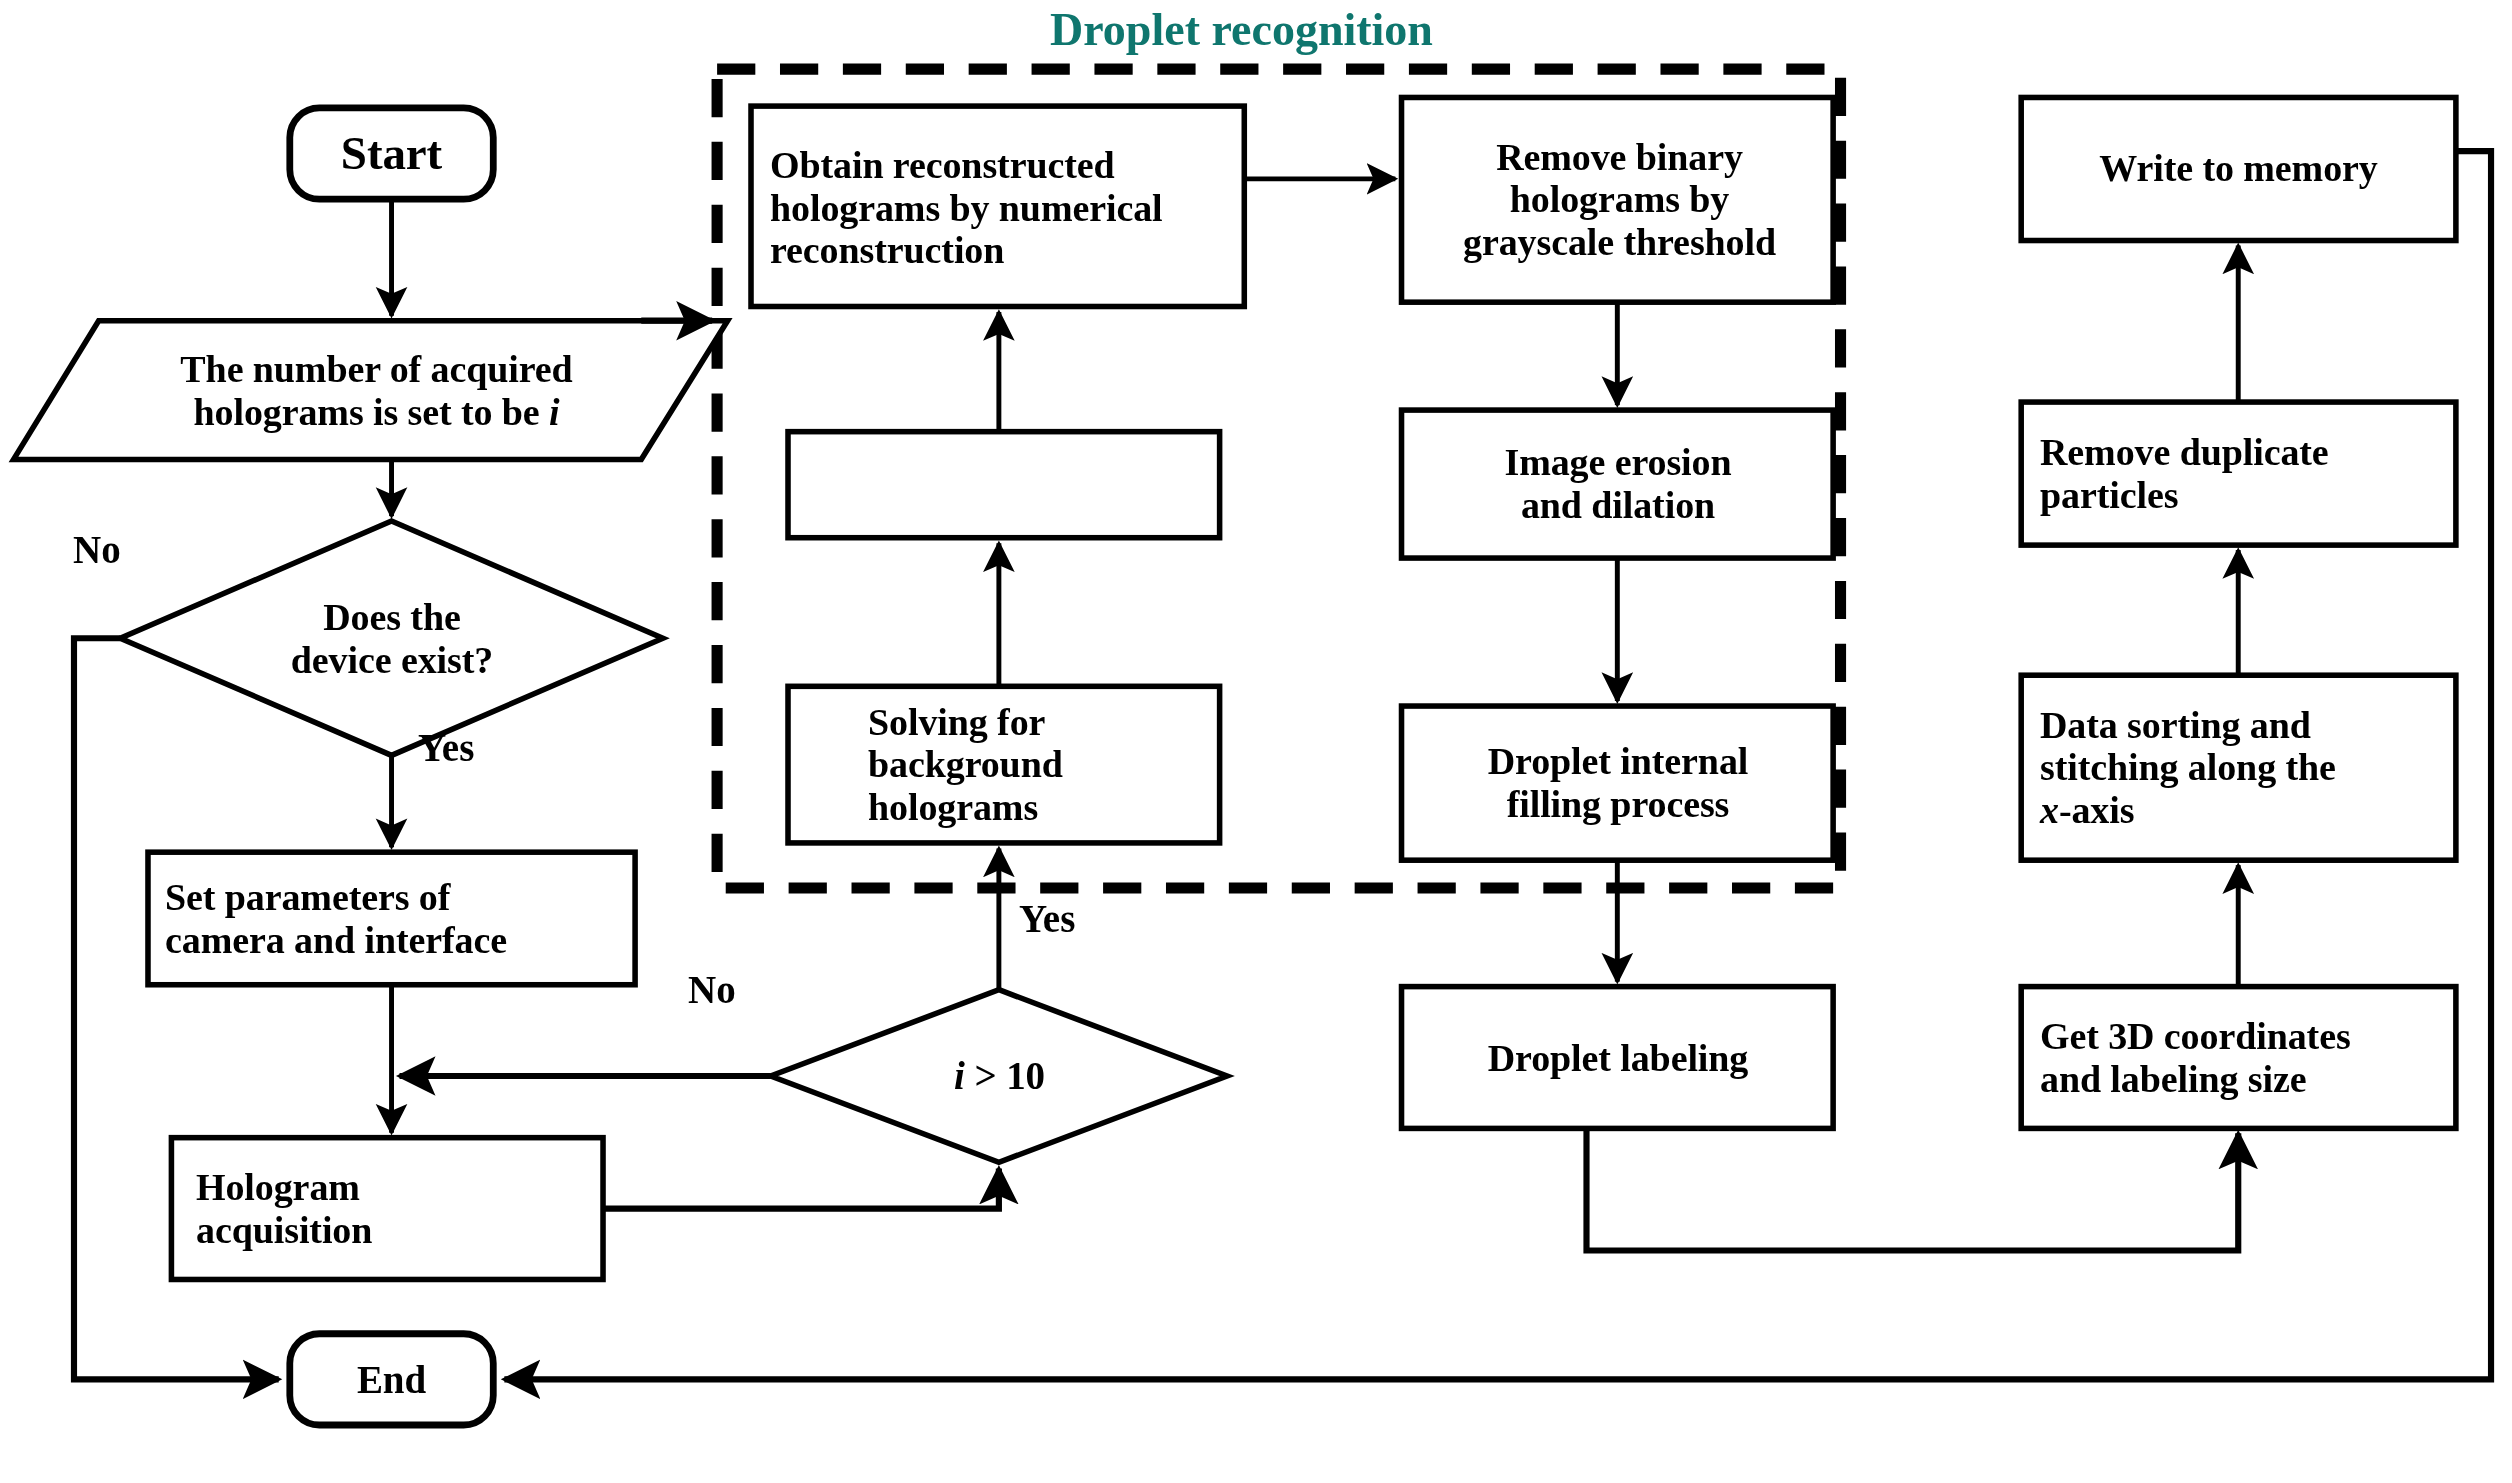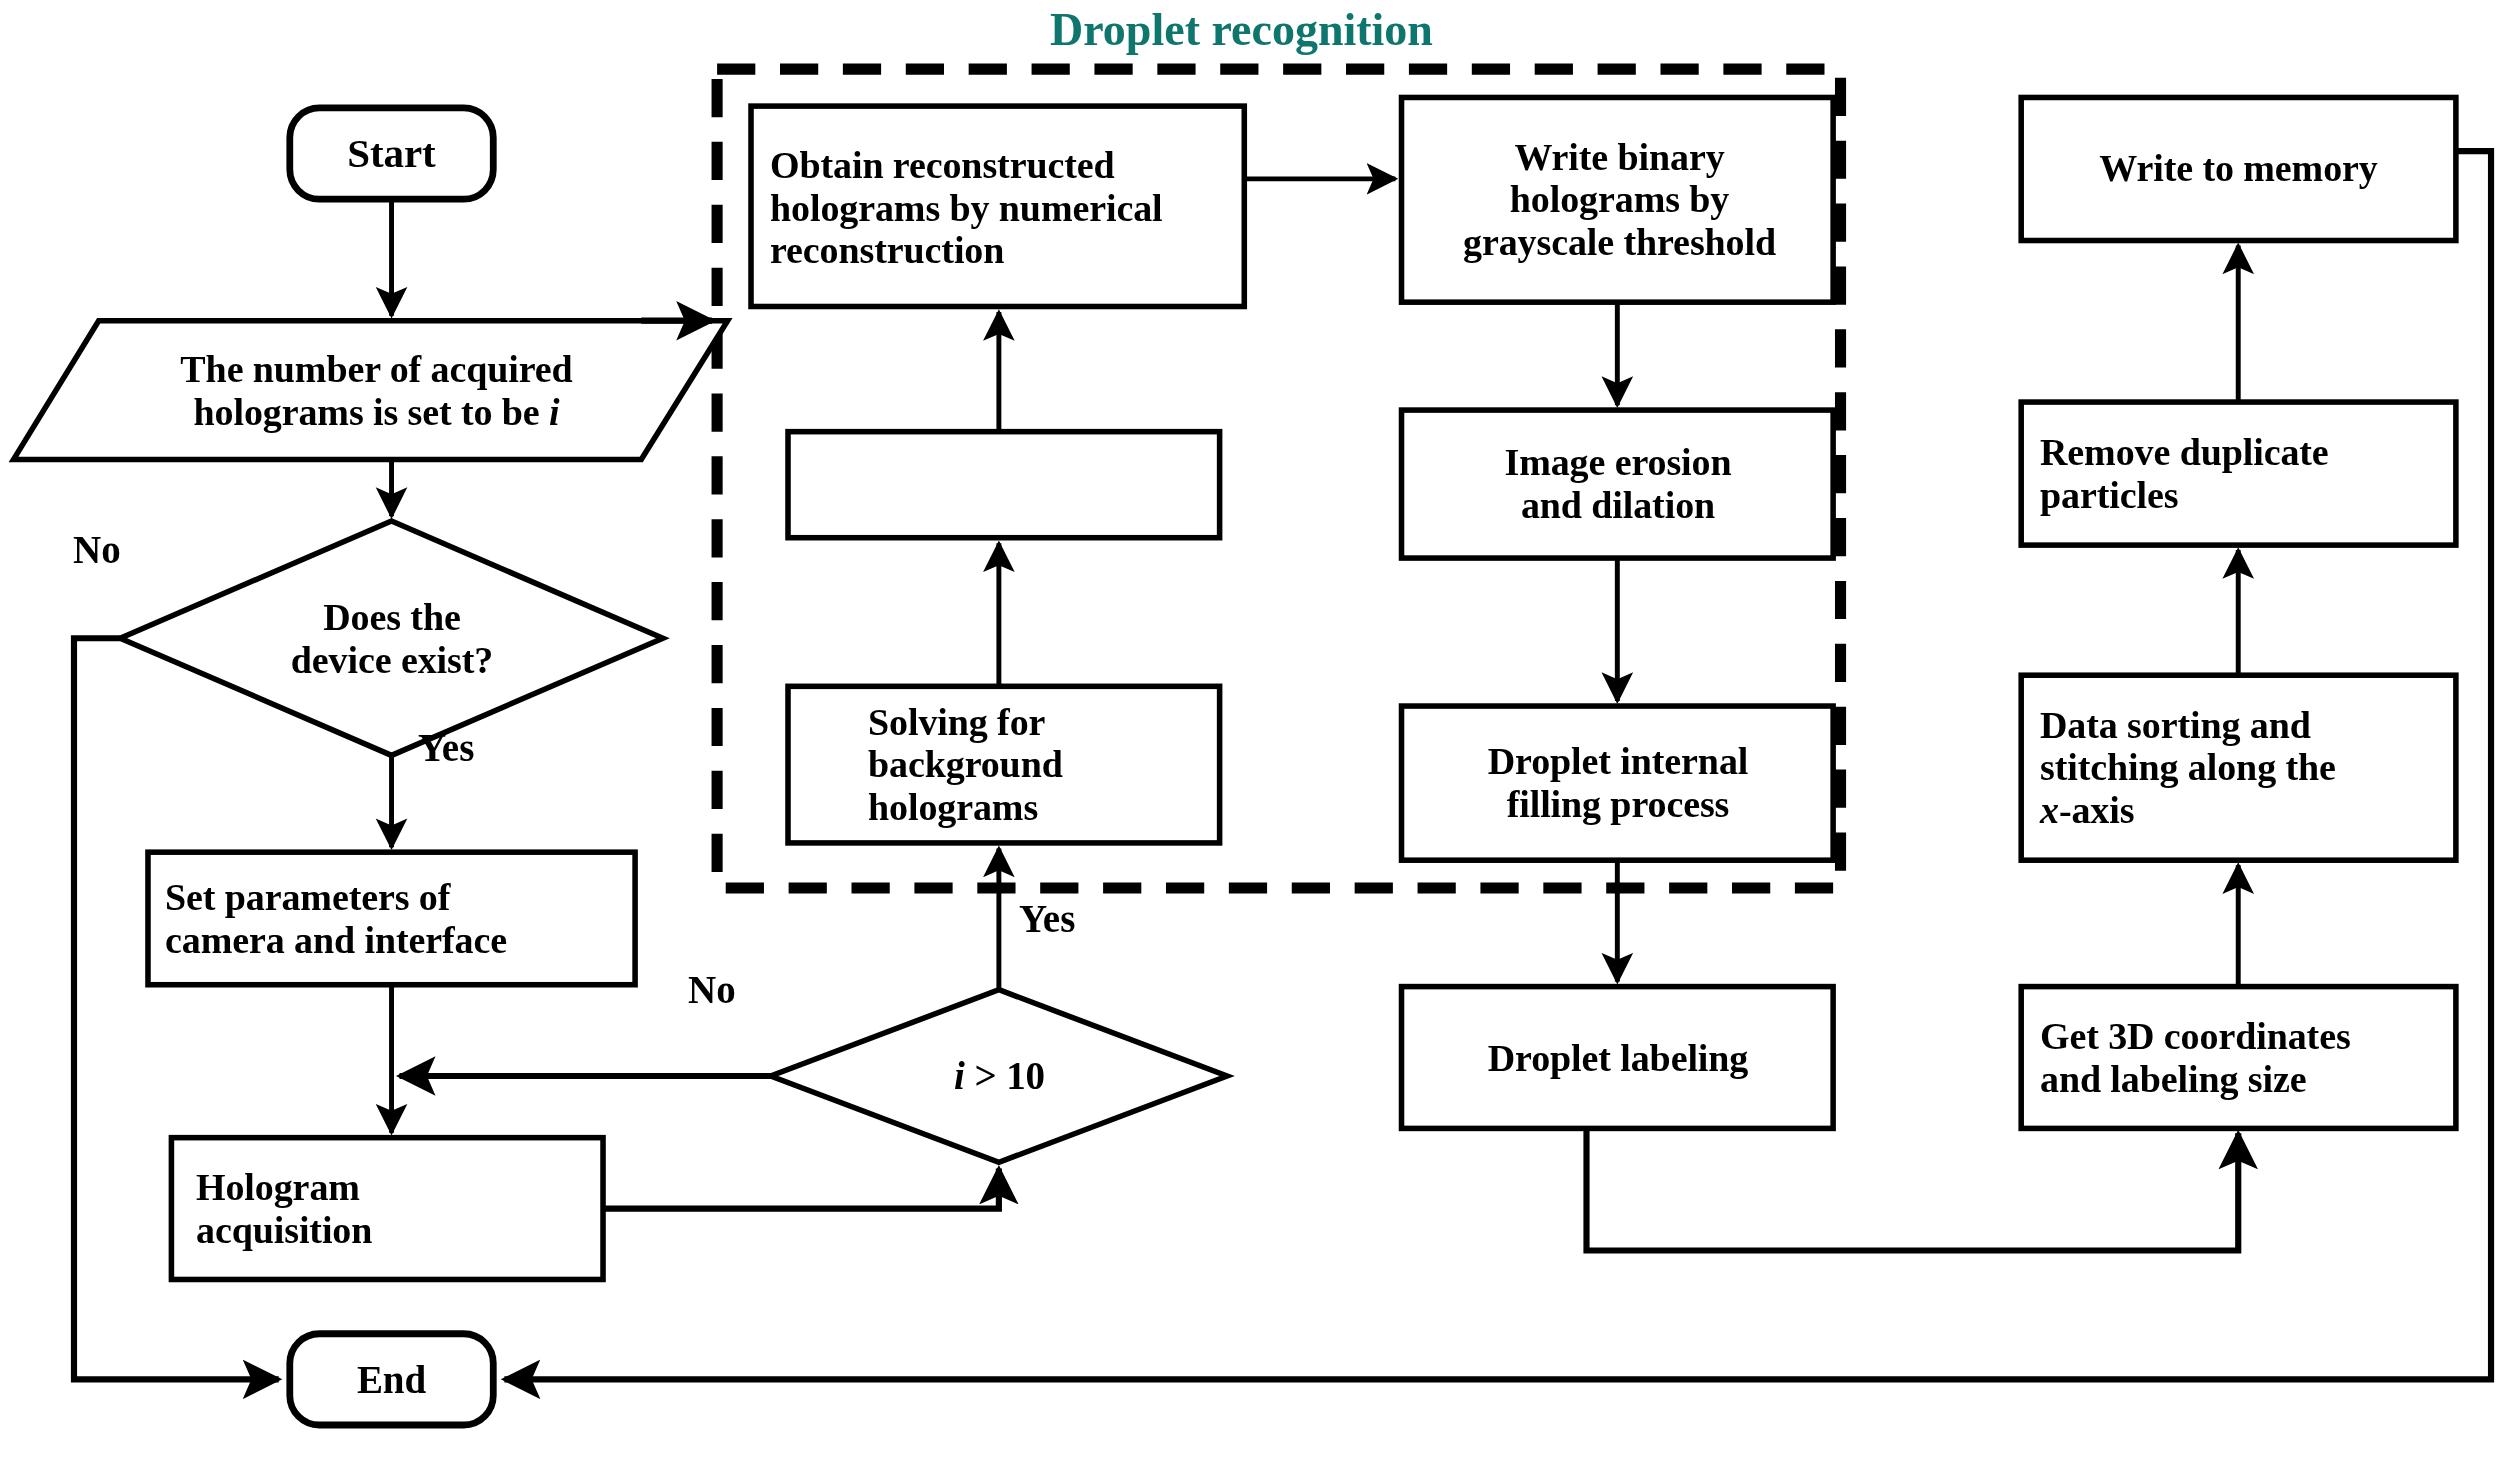--- a/index.html
+++ b/index.html
@@ -174,21 +174,21 @@
 
     <path class="conn" d="M 3630 1095 L 3630 892" marker-end="url(#arrow)"></path>
 
     <path class="conn" d="M 3630 652 L 3630 398" marker-end="url(#arrow)"></path>
 
     <path class="conn-thick" d="M 3983 245 L 4040 245 L 4040 2237 L 818 2237" marker-end="url(#arrow)"></path>
   </svg>
 
   <div class="group-title" style="left:933px; top:2.5px; width:617px; font-size:46px;">Droplet recognition</div>
 
-  <div class="node-text" style="left:290px; top:108px; width:203px; height:91px; font-size:41px;">
+  <div class="node-text" style="left:290px; top:108px; width:203px; height:91px; font-size:47px;">
     <span>Start</span>
   </div>
 
   <div class="node-text" style="left:105px; top:324px; width:543px; height:133px; font-size:38px;">
     <span>
       <span>The number of acquired</span><br>
       <span>holograms is set to be </span><span class="it">i</span>
     </span>
   </div>
 
@@ -231,21 +231,21 @@
   <div class="node-text left-align" style="left:770px; top:110px; width:481px; height:196px; font-size:38px;">
     <span>
       <span>Obtain reconstructed</span><br>
       <span>holograms by numerical</span><br>
       <span>reconstruction</span>
     </span>
   </div>
 
   <div class="node-text" style="left:1405px; top:97px; width:429px; height:205px; font-size:38px;">
     <span>
-      <span>Write binary</span><br>
+      <span>Remove binary</span><br>
       <span>holograms by</span><br>
       <span>grayscale threshold</span>
     </span>
   </div>
 
   <div class="node-text" style="left:1402px; top:410px; width:432px; height:148px; font-size:38px;">
     <span>
       <span>Image erosion</span><br>
       <span>and dilation</span>
     </span>

